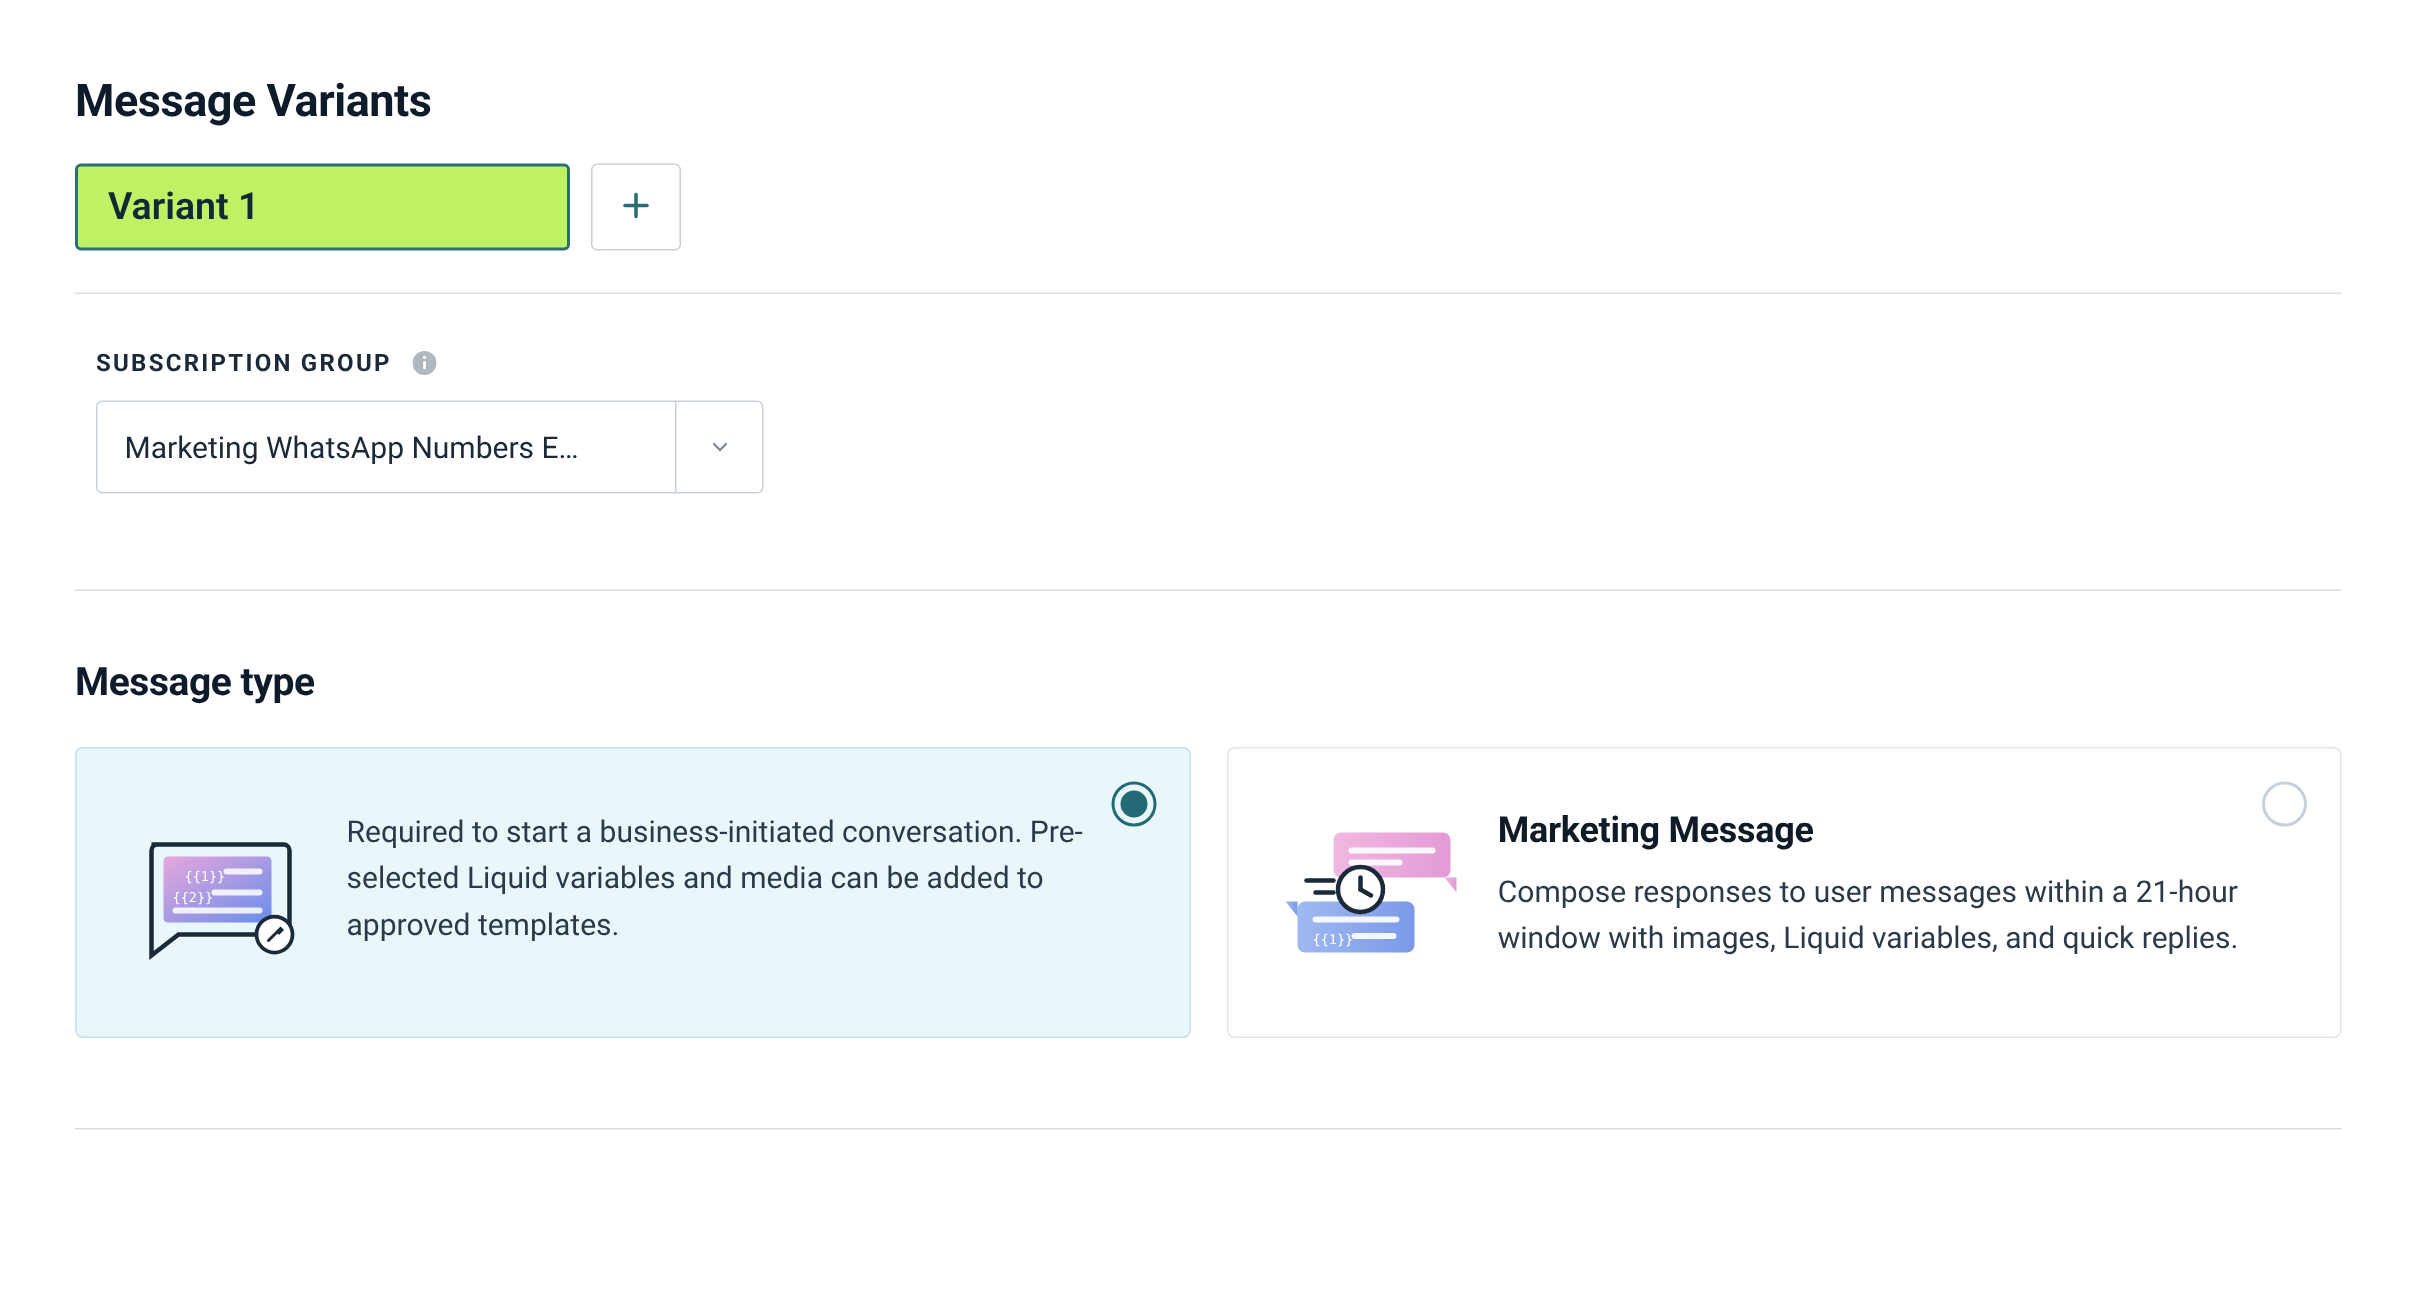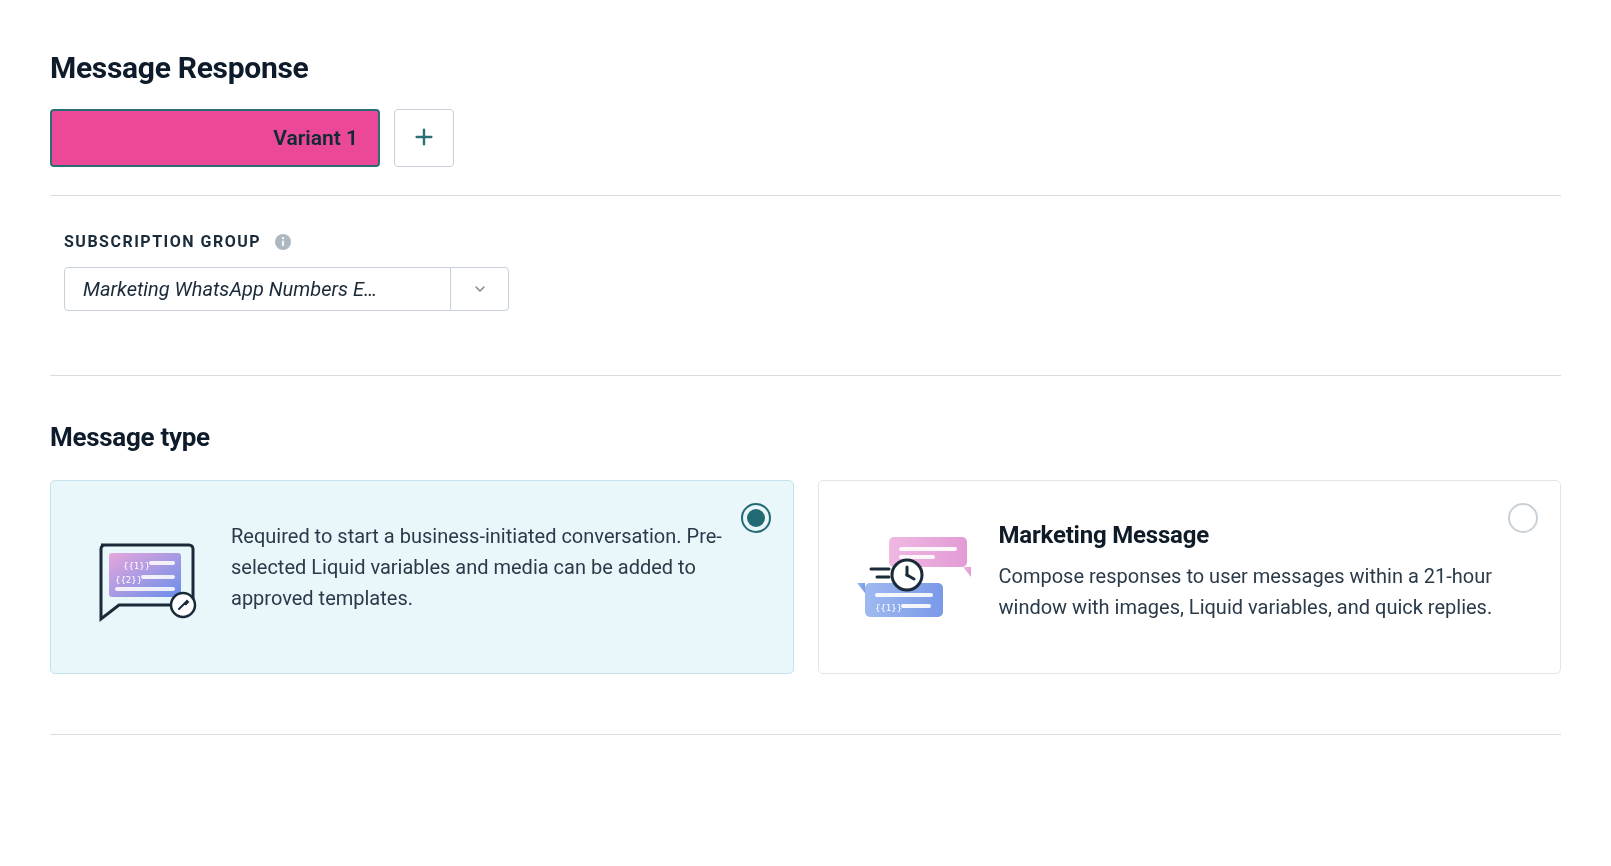--- a/index.html
+++ b/index.html
@@ -18,31 +18,30 @@
   }
   .variants-row {
     display: flex;
     align-items: stretch;
     gap: 14px;
     margin-bottom: 28px;
   }
   .variant-tab {
     display: flex;
     align-items: center;
-    background: #ec4899;
+    background: #bef264;
     border: 2px solid #2b6e73;
     border-radius: 4px;
     padding: 0 20px;
     height: 58px;
     min-width: 330px;
-    font-size: 21px;
+    font-size: 25px;
     font-weight: 600;
     color: #0f2a33;
     cursor: pointer;
-    justify-content: flex-end;
   }
   .add-btn {
     width: 60px;
     height: 58px;
     display: flex;
     align-items: center;
     justify-content: center;
     border: 1px solid #c8d1d9;
     border-radius: 4px;
     background: #fff;
@@ -72,25 +71,24 @@
     width: 16px; height: 16px;
     display: inline-flex;
     color: #aeb8c1;
   }
   .select-wrap {
     margin-left: 14px;
     display: flex;
     width: 445px;
     border: 1px solid #c8d1d9;
     border-radius: 4px;
-    height: 44px;
+    height: 62px;
     align-items: stretch;
     margin-bottom: 64px;
     background: #fff;
-    font-style: italic;
   }
   .select-text {
     flex: 1;
     padding: 0 18px;
     display: flex;
     align-items: center;
     font-size: 20px;
     color: #1a2a38;
     white-space: nowrap;
     overflow: hidden;
@@ -169,21 +167,21 @@
     height: 18px;
     border-radius: 50%;
     background: #226b74;
     display: none;
   }
   .card.selected .radio-inner { display: block; }
 </style>
 </head>
 <body>
 
-<h2 class="section-title">Message Response</h2>
+<h2 class="section-title">Message Variants</h2>
 
 <div class="variants-row">
   <div class="variant-tab">
     <span>Variant 1</span>
   </div>
   <button class="add-btn" aria-label="Add variant">
     <span>
       <svg viewBox="0 0 24 24" fill="none" stroke="#2b6e73" stroke-width="2.6" stroke-linecap="round">
         <line x1="12" y1="4" x2="12" y2="20"></line>
         <line x1="4" y1="12" x2="20" y2="12"></line>

